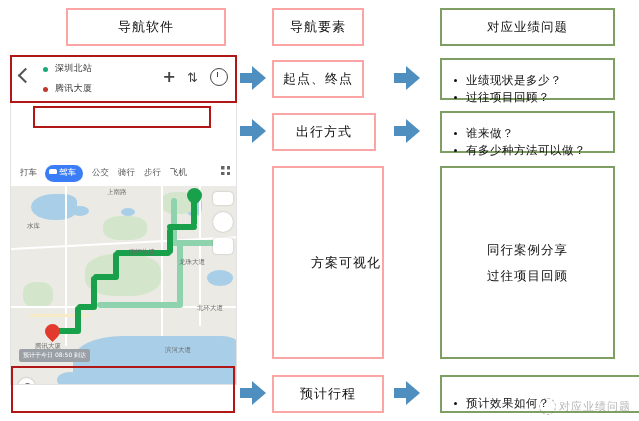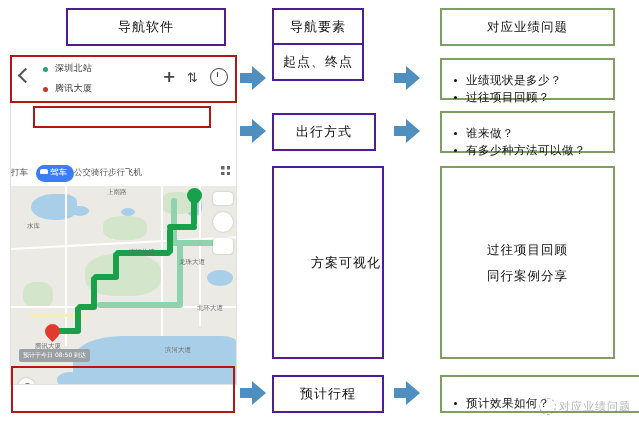--- a/index.html
+++ b/index.html
@@ -25,21 +25,21 @@
   .hicon{position:absolute;color:#444;}
   .i-plus{right:62px;top:13px;font-size:16px;line-height:16px;font-weight:600;}
   .i-swap{right:40px;top:14px;font-size:13px;line-height:16px;}
   .i-clock{right:10px;top:12px;width:16px;height:16px;border:1.4px solid #444;border-radius:50%;}
   .i-clock:after{content:"";position:absolute;left:6px;top:3px;width:1.3px;height:5px;background:#444;}
 
   
   #tabs-box{left:33px;top:106px;width:178px;height:22px;border:2px solid #b11717;z-index:6;}
   .tabrow{position:absolute;left:0;top:104px;width:227px;height:26px;background:#fff;
           display:flex;align-items:center;}
-  .tab{font-size:8.5px;color:#555;white-space:nowrap;}
+  .tab{font-size:8.5px;color:#555;margin-left:9px;white-space:nowrap;}
   .tab.sel{background:#3b7df6;color:#fff;border-radius:9px;padding:2.5px 7px 2.5px 14px;
            position:relative;margin-left:8px;font-size:8.5px;}
   .tab.sel:before{content:"";position:absolute;left:4px;top:4px;width:8px;height:5px;
            background:#fff;border-radius:2px 2px 1px 1px;}
   .grid-ic{position:absolute;right:6px;top:110px;width:9px;height:9px;
            background:
              linear-gradient(#666,#666) 0 0/3.5px 3.5px no-repeat,
              linear-gradient(#666,#666) 5.5px 0/3.5px 3.5px no-repeat,
              linear-gradient(#666,#666) 0 5.5px/3.5px 3.5px no-repeat,
              linear-gradient(#666,#666) 5.5px 5.5px/3.5px 3.5px no-repeat;}
@@ -68,21 +68,21 @@
       border:1.6px solid #444;border-radius:50%;}
   .smart{position:absolute;left:7px;top:222px;background:#fff;border-radius:9px;
       box-shadow:0 0 2px rgba(0,0,0,.25);font-size:7.5px;color:#333;padding:3px 8px;}
   .refresh{position:absolute;right:8px;top:218px;width:16px;height:16px;
       border:1.6px solid #777;border-top-color:transparent;border-radius:50%;}
 
   
   #opts-box{left:11px;top:366px;width:224px;height:47px;border:2px solid #b11717;z-index:6;}
 
   
-  .rbox{border:2px solid #4c1d95;background:#fff;display:flex;align-items:center;
+  .rbox{border:2px solid #fca5a5;background:#fff;display:flex;align-items:center;
         justify-content:center;}
   .gbox{border:2px solid #7f9e63;background:#fff;display:flex;flex-direction:column;
         justify-content:center;}
   .rbox .txt{font-size:13px;color:#111;letter-spacing:1px;}
   .gbox .ctr{font-size:12.5px;color:#111;text-align:center;letter-spacing:1px;line-height:26px;}
   .bullets{padding-left:10px;margin-top:19px;}
   .bl{font-size:11.5px;color:#111;letter-spacing:.5px;line-height:17px;
       position:relative;padding-left:14px;}
   .bl:before{content:"";position:absolute;left:2px;top:7px;width:3px;height:3px;
       border-radius:50%;background:#111;}
@@ -208,21 +208,21 @@
   </div>
 <div class="arrow abs" style="left:240px;top:119px;">
   <div class="sh"></div>
     <div class="hd"></div>
   </div>
 <div class="arrow abs" style="left:240px;top:381px;">
   <div class="sh"></div>
     <div class="hd"></div>
   </div>
 
-<div class="abs rbox" style="left:272px;top:43px;width:92px;height:38px;">
+<div class="abs rbox" style="left:272px;top:60px;width:92px;height:38px;">
   <span class="txt">起点、终点</span>
 </div>
 <div class="abs rbox" style="left:272px;top:113px;width:104px;height:38px;">
   <span class="txt">出行方式</span>
 </div>
 <div class="abs rbox" style="left:272px;top:166px;width:112px;height:193px;padding-left:36px;">
   <span class="txt">方案可视化</span>
 </div>
 <div class="abs rbox" style="left:272px;top:375px;width:112px;height:38px;">
   <span class="txt">预计行程</span>
@@ -249,22 +249,22 @@
 </div>
 
 <div class="abs gbox" style="left:440px;top:111px;width:175px;height:42px;">
   <div class="bullets">
     <div class="bl">谁来做？</div>
     <div class="bl">有多少种方法可以做？</div>
   </div>
 </div>
 
 <div class="abs gbox" style="left:440px;top:166px;width:175px;height:193px;align-items:center;">
+  <div class="ctr">同行案例分享</div>
   <div class="ctr">过往项目回顾</div>
-  <div class="ctr">同行案例分享</div>
 </div>
 
 <div class="abs gbox" style="left:440px;top:375px;width:201px;height:38px;">
   <div class="bullets">
     <div class="bl">预计效果如何？</div>
   </div>
 </div>
 
 <div class="wm">
   <div class="wm-c"></div>

